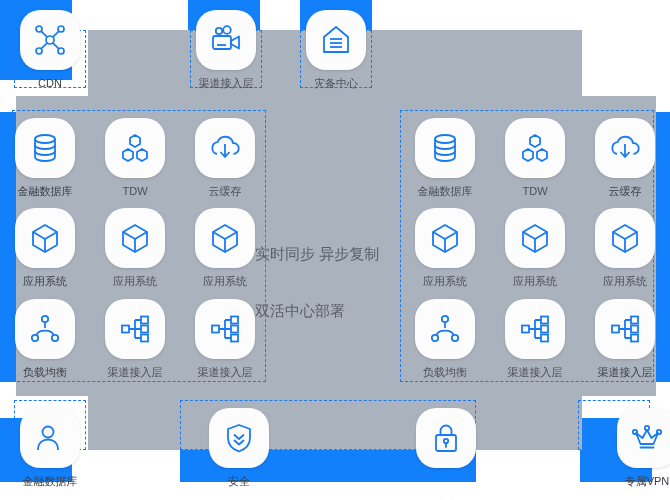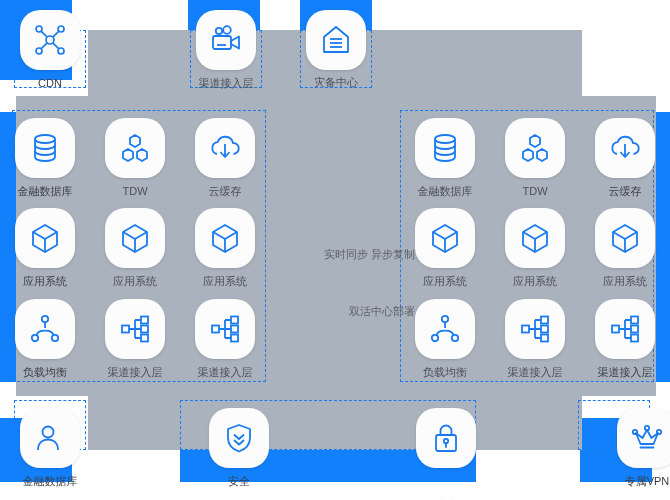--- a/index.html
+++ b/index.html
@@ -53,22 +53,22 @@
     white-space:nowrap;
     text-align:center;
     letter-spacing:0px;
   }
   .node-label.on-blue{color:#3a3f46;}
 
   
   .center-cap{
     position:absolute;
     width:160px;
-    text-align:right;
-    font-size:11px;
+    text-align:left;
+    font-size:15px;
     line-height:16px;
     color:#5a6069;
     white-space:nowrap;
   }
 </style>
 </head>
 <body>
 
 <div id="stage">
 
@@ -133,21 +133,21 @@
           <path d="M22 18 L30 13.5 L30 25.5 L22 21 Z"></path>
           <circle cx="10" cy="8" r="3.2"></circle>
           <circle cx="18" cy="7" r="3.8"></circle>
           <line x1="8" y1="22" x2="17" y2="22"></line>
         </svg>
       </span>
     </div>
     <div class="node-label">渠道接入层</div>
   </div>
 
-  <div class="node" style="left:297px;top:10px;font-family:Liberation Mono, monospace;">
+  <div class="node" style="left:297px;top:10px;">
     <div class="tile">
       <span>
         <svg width="34" height="34" viewBox="0 0 34 34" fill="none" stroke="#1A7BF0" stroke-width="1.8" stroke-linejoin="round">
           <path d="M5 14 L17 4 L29 14 L29 29 L5 29 Z"></path>
           <line x1="11" y1="16" x2="23" y2="16"></line>
           <line x1="11" y1="20" x2="23" y2="20"></line>
           <line x1="11" y1="24" x2="23" y2="24"></line>
         </svg>
       </span>
     </div>

